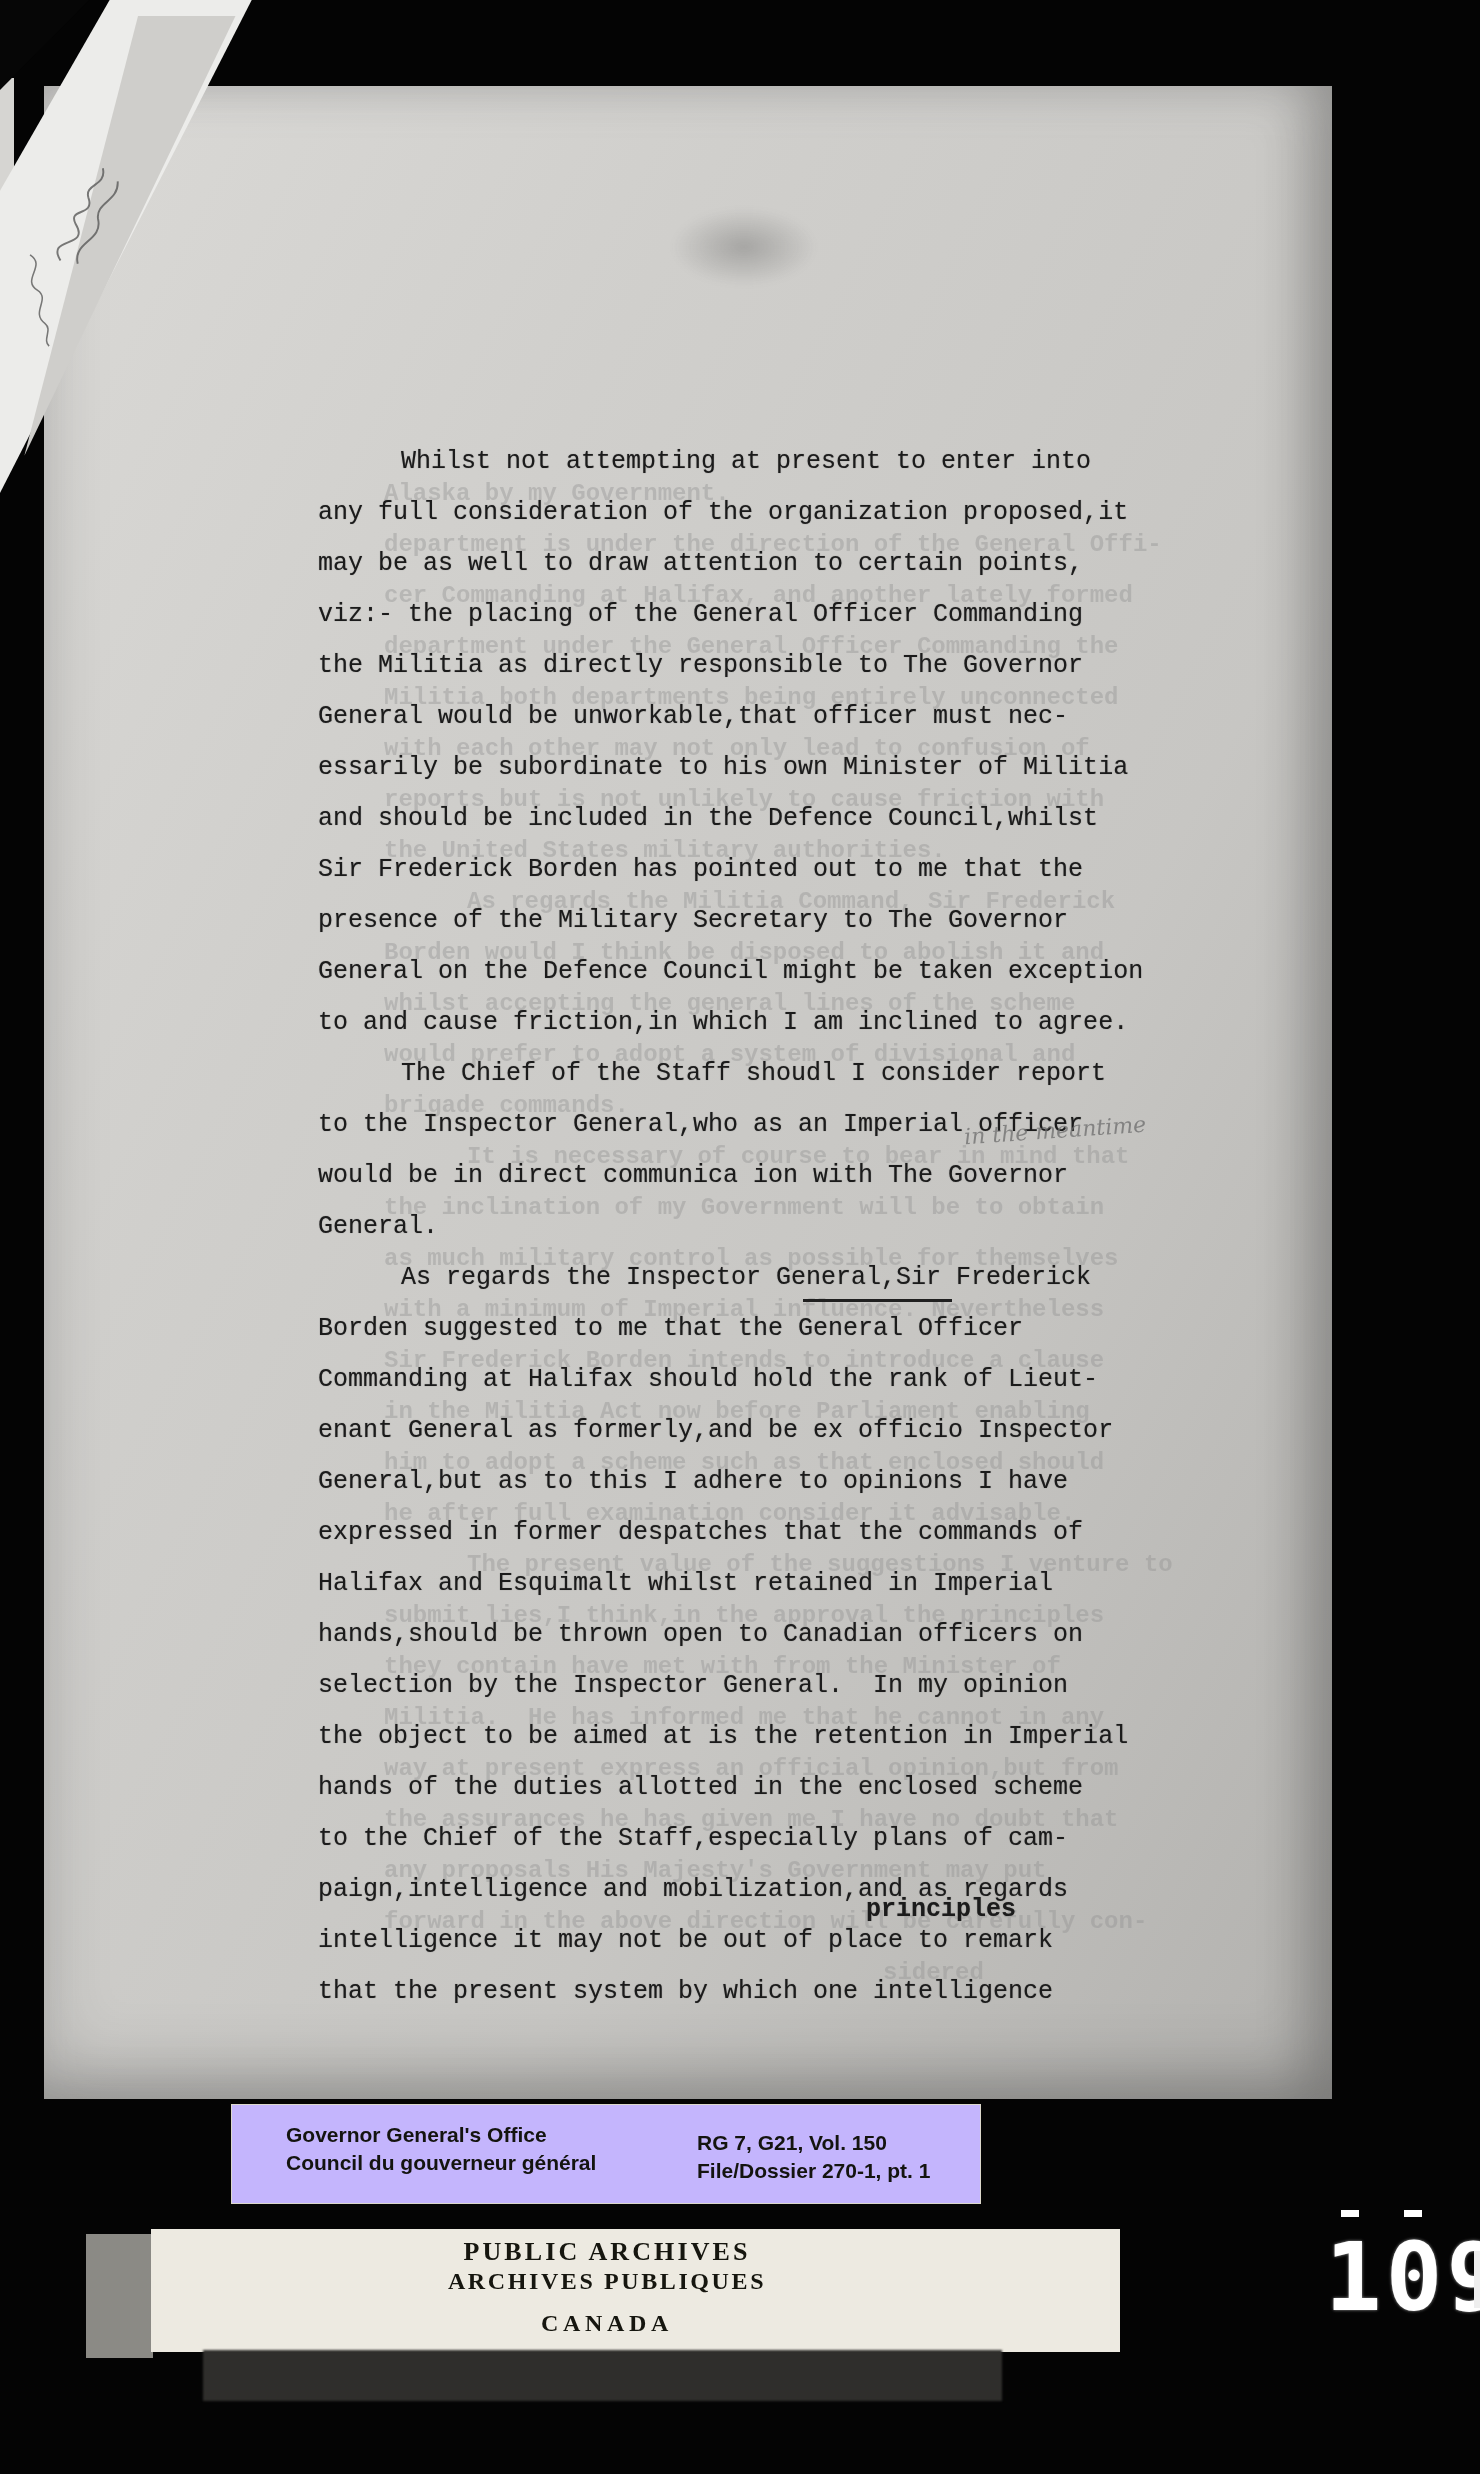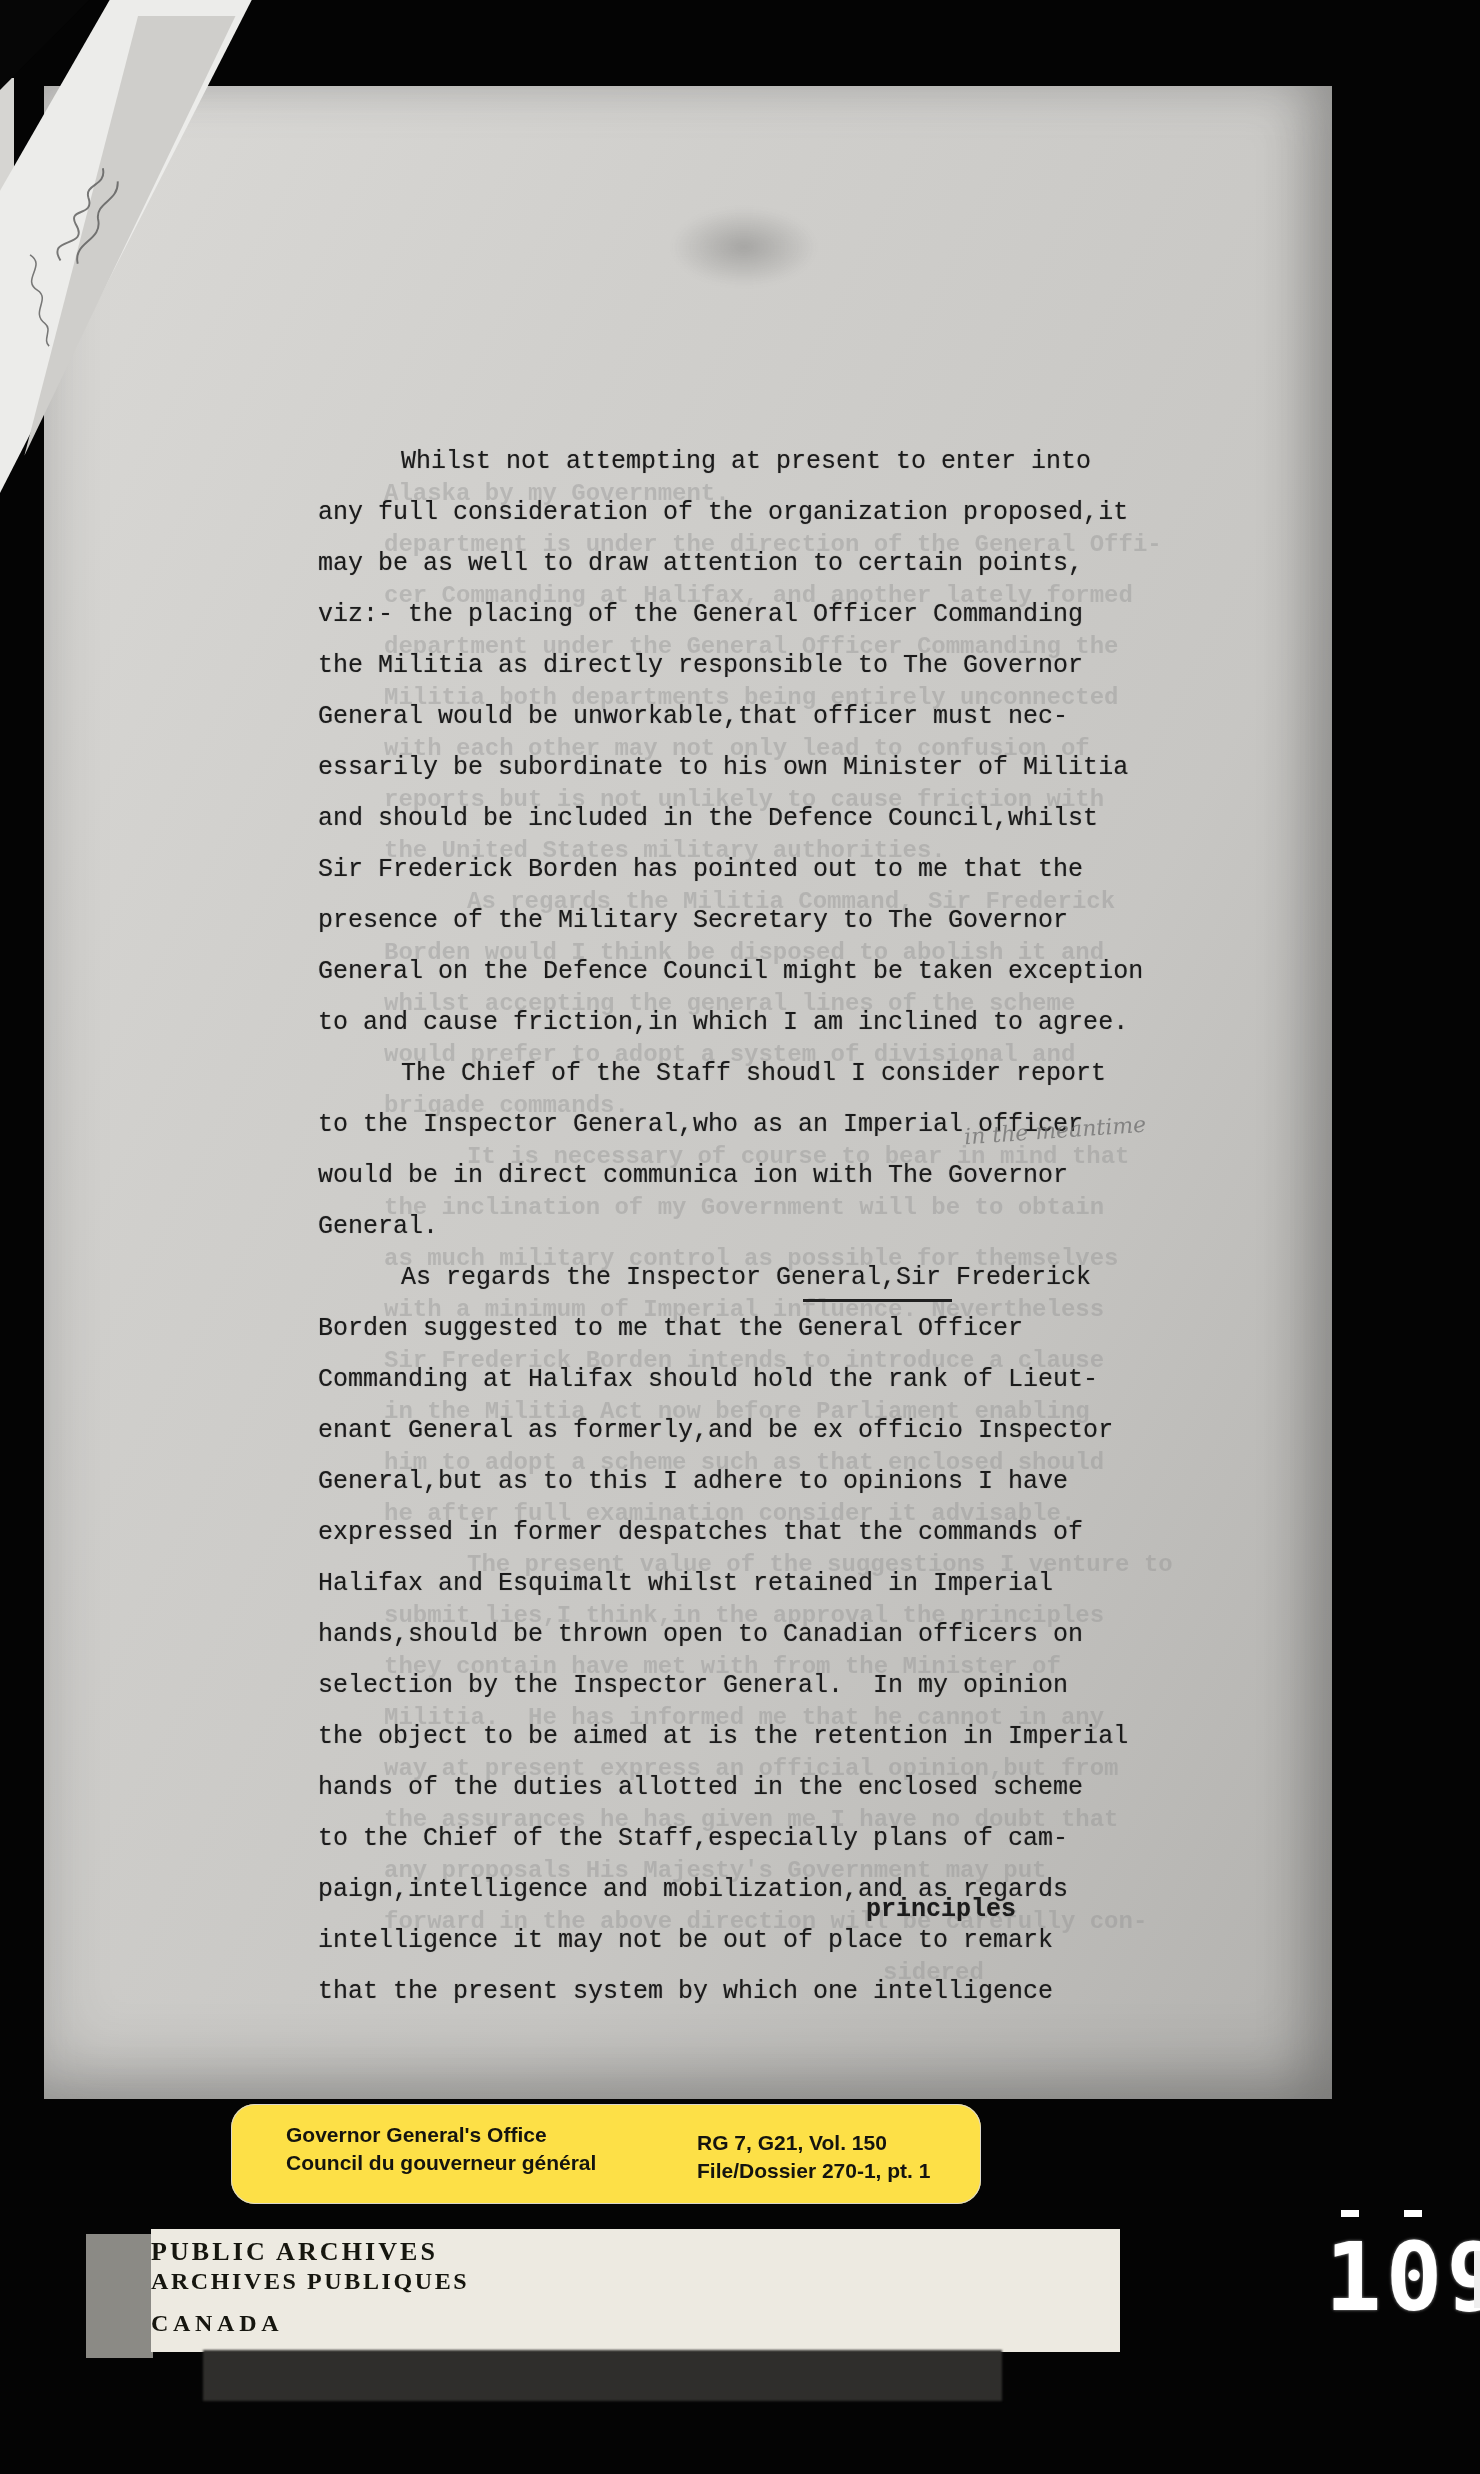--- a/index.html
+++ b/index.html
@@ -35,29 +35,29 @@
   .sliver{position:absolute;left:0;top:78px;width:13.5px;height:364px;background:#d6d5d2;z-index:4;}
   .fold{position:absolute;left:0;top:0;width:406px;height:530px;z-index:5;}
   .fold .w1{position:absolute;inset:0;background:#ececea;clip-path:polygon(27% 0,62% 0,0 93%,0 36%);}
   .fold .g1{position:absolute;inset:0;background:#cfcecb;clip-path:polygon(34% 3%,58% 3%,6% 86%);}
   .fold .b1{position:absolute;inset:0;background:#060606;clip-path:polygon(0 0,22% 0,0 17%);}
   .scribble{position:absolute;stroke:#5a5a5a;fill:none;stroke-width:3;opacity:.8;}
   .scribble-a{left:24px;top:172px;width:135px;height:78px;transform:rotate(-58deg);}
   .scribble-b{left:-31px;top:270px;width:135px;height:62px;transform:rotate(82deg);}
 
   
-  .label-card{position:absolute;left:231px;top:2104px;width:750px;height:100px;background:#fde047;z-index:6;
-    box-shadow:inset 0 0 0 1px #dcd8cc;border-radius:24px;}
+  .label-card{position:absolute;left:231px;top:2104px;width:750px;height:100px;background:#c4b5fd;z-index:6;
+    box-shadow:inset 0 0 0 1px #dcd8cc;}
   .label-left{position:absolute;left:55px;top:16.6px;font-size:21px;line-height:28px;font-weight:600;color:#14140f;}
   .label-right{position:absolute;left:466px;top:25px;font-size:21px;line-height:28px;font-weight:600;color:#14140f;}
 
   
   .stamp-left{position:absolute;left:86px;top:2234px;width:67px;height:124px;background:#8b8a85;z-index:6;}
   .stamp-card{position:absolute;left:151px;top:2229px;width:969px;height:123px;background:#edeae1;z-index:6;
-    box-sizing:border-box;padding-right:57px;}
+    box-sizing:border-box;padding-right:57px;text-align:center;}
   .stamp-card .s1{margin-top:8.3px;font-family:"Liberation Serif",serif;font-weight:700;font-size:26px;letter-spacing:3.1px;color:#16160f;}
   .stamp-card .s2{margin-top:1px;font-family:"Liberation Serif",serif;font-weight:700;font-size:24px;letter-spacing:2.6px;color:#16160f;}
   .stamp-card .s3{margin-top:15px;font-family:"Liberation Serif",serif;font-weight:700;font-size:24px;letter-spacing:4.7px;color:#16160f;}
   .stamp-shadow{position:absolute;left:203px;top:2350px;width:799px;height:51px;background:#2f2e2c;z-index:6;filter:blur(1px);}
 
   
   .counter{position:absolute;left:1325px;top:2226px;width:156px;height:104px;z-index:6;
     font-family:"DejaVu Sans Mono",monospace;font-weight:700;font-size:94px;line-height:104px;
     color:#ffffff;letter-spacing:4.2px;text-shadow:0 0 3.1px rgba(255,255,255,.6);}
   .tick{position:absolute;background:#fff;width:17.7px;height:7.3px;top:2210px;z-index:6;}

